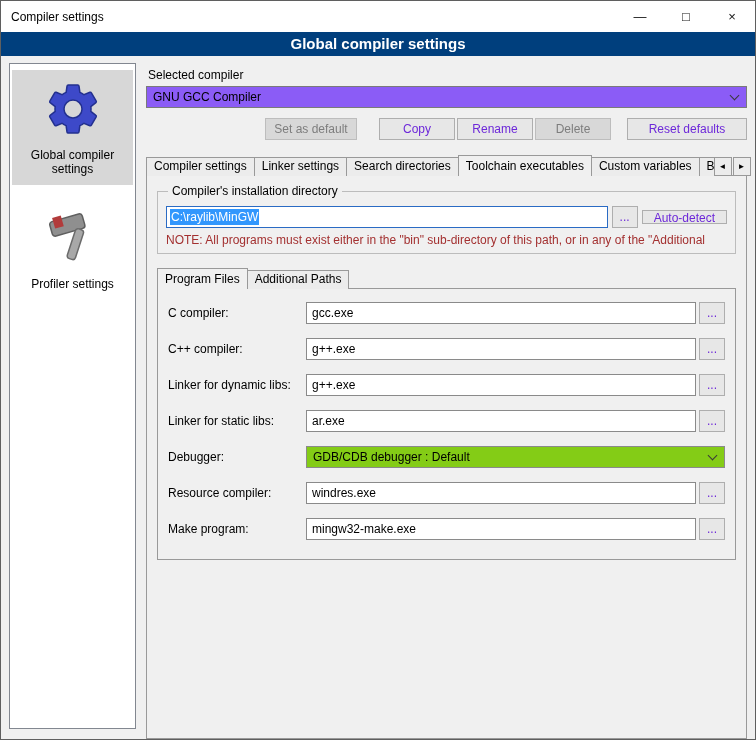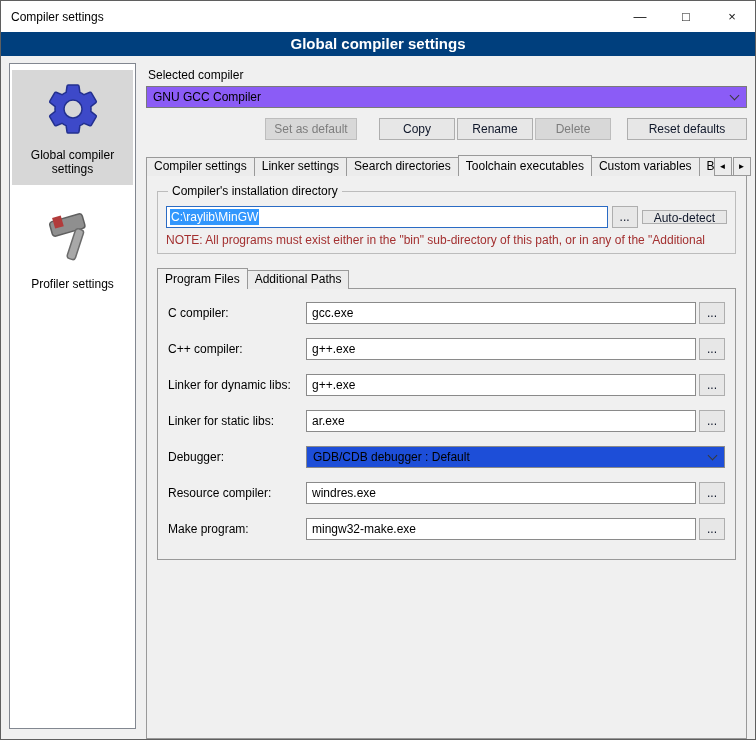--- a/index.html
+++ b/index.html
@@ -34,21 +34,21 @@
   .main { flex:1; display:flex; flex-direction:column; min-width:0; }
   .sel-label { margin:5px 0 4px 2px; }
 
   .combo { height:22px; border:1px solid #7a7a7a; background:#8b5cf6; display:flex;
            align-items:center; padding:0 8px 0 6px; }
   .combo .val { flex:1; overflow:hidden; white-space:nowrap; }
   .chev { width:7px; height:7px; border-right:1.4px solid #3a3a3a; border-bottom:1.4px solid #3a3a3a;
           transform:rotate(45deg); margin-top:-4px; flex:0 0 auto; }
 
   .btn { height:22px; background:#e7e7e7; border:1px solid #aeaeae; font-family:inherit;
-         font-size:12px; color:#0f172a; padding:0 12px; cursor:default; }
+         font-size:12px; color:#6d28d9; padding:0 12px; cursor:default; }
   .btn:disabled { background:#d8d8d8; border-color:#bdbdbd; color:#7d7d7d; }
   .btnrow { display:flex; justify-content:flex-end; align-items:center; margin-top:10px; }
   .btnrow .b-set { width:92px; margin-right:22px; padding:0; }
   .btnrow .b-copy, .btnrow .b-ren, .btnrow .b-del { width:76px; margin-right:2px; padding:0; }
   .btnrow .b-reset { width:120px; margin-left:14px; padding:0; }
 
   
   .tabstrip { display:flex; align-items:flex-end; margin-top:15px; position:relative; z-index:2; }
   .tab { height:19px; line-height:17px; padding:0 7px; background:#ececec;
          border:1px solid #999; border-bottom:none; margin-right:-1px; white-space:nowrap; cursor:default; }
@@ -73,21 +73,21 @@
   .note { margin-top:5px; color:#a33030; white-space:nowrap; overflow:hidden; }
 
   .subtabstrip { display:flex; align-items:flex-end; margin-top:14px; position:relative; z-index:2; }
   .subpanel { border:1px solid #999; margin-top:-1px; background:#f0f0f0; padding:13px 10px 5px; }
 
   .frow { display:flex; align-items:center; margin-bottom:14px; }
   .frow .flabel { flex:0 0 138px; }
   .ffield { flex:1; display:flex; align-items:center; gap:3px; }
   .text-input { flex:1; height:22px; border:1px solid #8a8a8a; background:#fff;
                 font-family:inherit; font-size:12px; padding:0 5px; min-width:0; }
-  .select-input { flex:1; height:22px; border:1px solid #8a8a8a; background:#1d4ed8;
+  .select-input { flex:1; height:22px; border:1px solid #8a8a8a; background:#84cc16;
                   display:flex; align-items:center; padding:0 8px 0 6px; cursor:default; }
   .select-input .val { flex:1; overflow:hidden; white-space:nowrap; }
 
   .footer { flex:0 0 42px; display:flex; align-items:center; justify-content:flex-end;
             gap:8px; padding-right:8px; }
   .footer .btn-ok { width:72px; height:23px; padding:0; }
   .footer .btn-cancel { width:84px; height:23px; padding:0; }
 
   .svgdefs { position:absolute; width:0; height:0; overflow:hidden; }
 </style>

